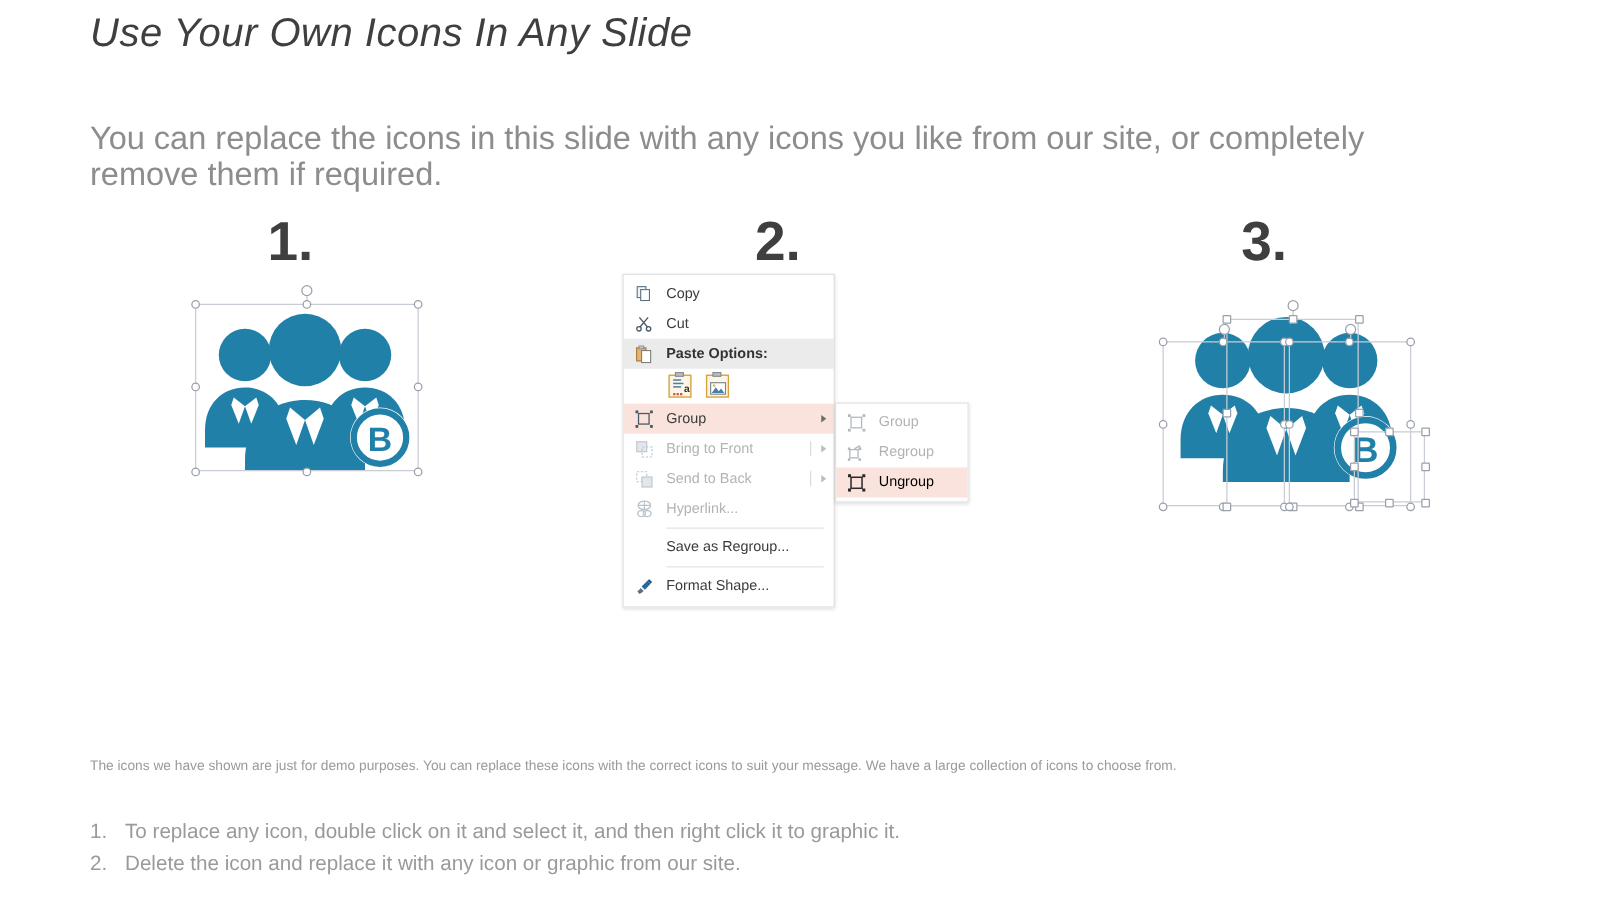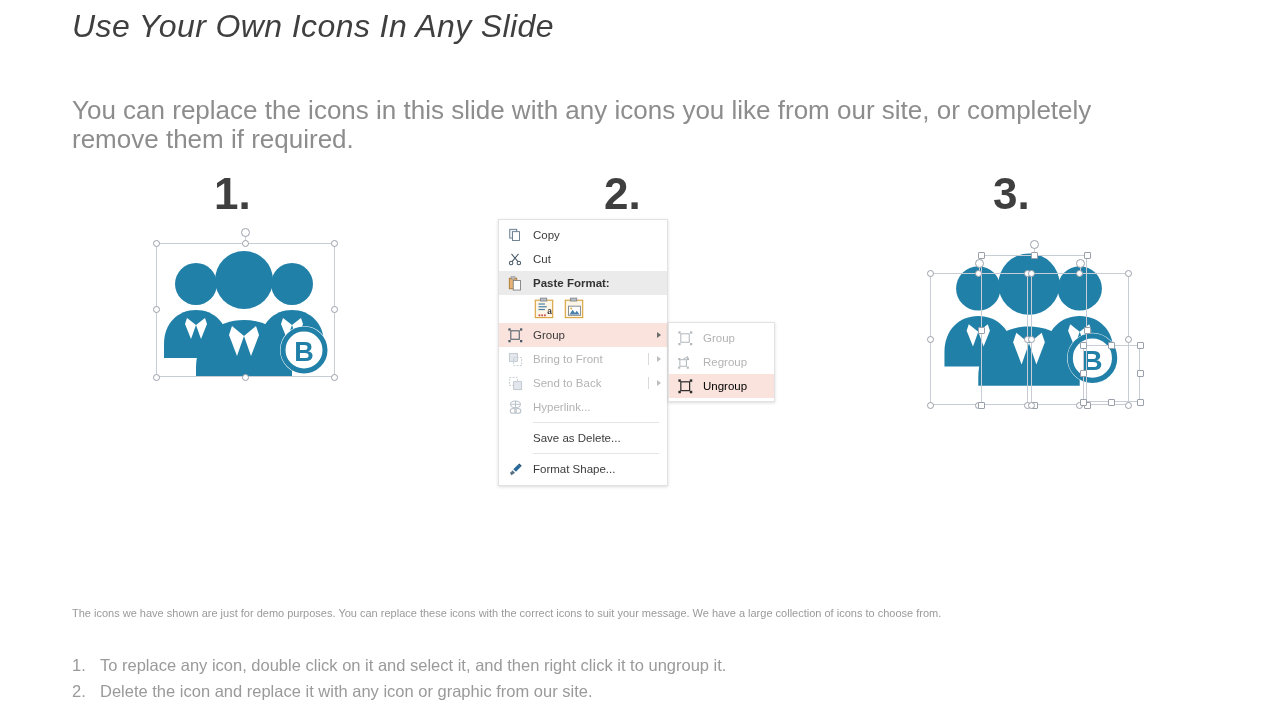--- a/index.html
+++ b/index.html
@@ -209,21 +209,21 @@
     </div>
 
     <div class="mi paste-head">
       <span class="ico">
         <svg width="14" height="15" viewBox="0 0 16 17">
           <rect x="1.5" y="2.5" width="8.5" height="12" fill="#e6b477" stroke="#a9762f" stroke-width="1"></rect>
           <rect x="3.6" y="0.8" width="4.4" height="2.6" fill="#c9c9c9" stroke="#8a8a8a" stroke-width=".8"></rect>
           <rect x="6" y="5" width="8.3" height="11" fill="#ffffff" stroke="#7d7d7d" stroke-width="1"></rect>
         </svg>
       </span>
-      <span class="lbl">Paste Format:</span>
+      <span class="lbl">Paste Options:</span>
     </div>
 
     <div class="paste-row">
       <span>
         <svg width="22" height="22" viewBox="0 0 24 24">
           <rect x="2.5" y="3.5" width="19" height="19" fill="#fdf6e6" stroke="#d7a13a" stroke-width="1.2"></rect>
           <rect x="8" y="1.2" width="7" height="3.2" fill="#b9bec4" stroke="#7d848c" stroke-width=".9"></rect>
           <rect x="6" y="7" width="7" height="1.3" fill="#4a7fa8"></rect>
           <rect x="6" y="10" width="9" height="1.3" fill="#4a7fa8"></rect>
           <rect x="6" y="13" width="7" height="1.3" fill="#4a7fa8"></rect>
@@ -297,21 +297,21 @@
           </g>
         </svg>
       </span>
       <span class="lbl">Hyperlink...</span>
     </div>
 
     <div class="sep"></div>
 
     <div class="mi">
       <span class="ico"></span>
-      <span class="lbl">Save as Delete...</span>
+      <span class="lbl">Save as Regroup...</span>
     </div>
 
     <div class="sep"></div>
 
 
     <div class="mi">
       <span class="ico">
         <svg width="15" height="15" viewBox="0 0 16 16">
           <path d="M2 11.5c1.4-.6 2.2-1.6 2.8-2.6l2.6 2.6C6.4 12.5 5.2 13.4 3.6 14z" fill="#5b7182"></path>
           <path d="M5.6 7.6l2.9 2.9 5-5.3-2.7-2.6z" fill="#2a6a9a"></path>
@@ -448,21 +448,21 @@
     <div class="handle sq" style="left:1080px;top:399px;"></div>
     <div class="handle sq" style="left:1108px;top:399px;"></div>
     <div class="handle sq" style="left:1137px;top:399px;"></div>
   </div>
 
   <div class="bottom-para">The icons we have shown are just for demo purposes. You can replace these icons with the correct icons to suit your message. We have a large collection of icons to choose from.</div>
 
   <div class="bottom-list">
     <div class="bl-row">
       <span class="bl-num">1.</span>
-      <span class="bl-txt">To replace any icon, double click on it and select it, and then right click it to ungroup it.</span>
+      <span class="bl-txt">To replace any icon, double click on it and select it, and then right click it to graphic it.</span>
     </div>
     <div class="bl-row">
       <span class="bl-num">2.</span>
       <span class="bl-txt">Delete the icon and replace it with any icon or graphic from our site.</span>
     </div>
   </div>
 
 </div>
 
 </body></html>

